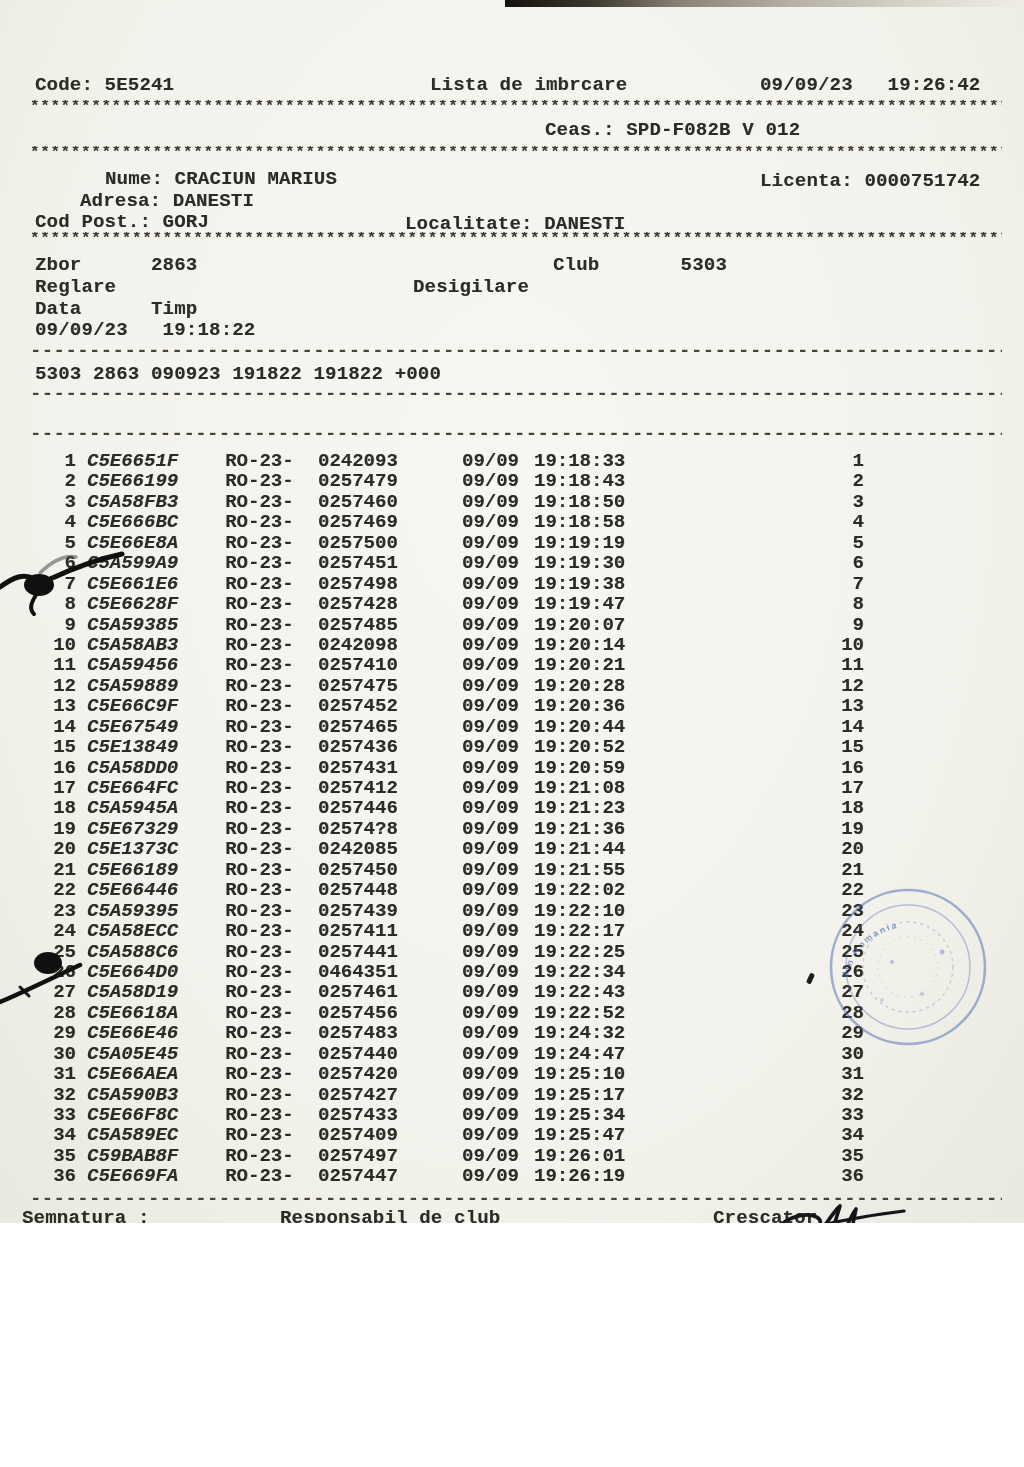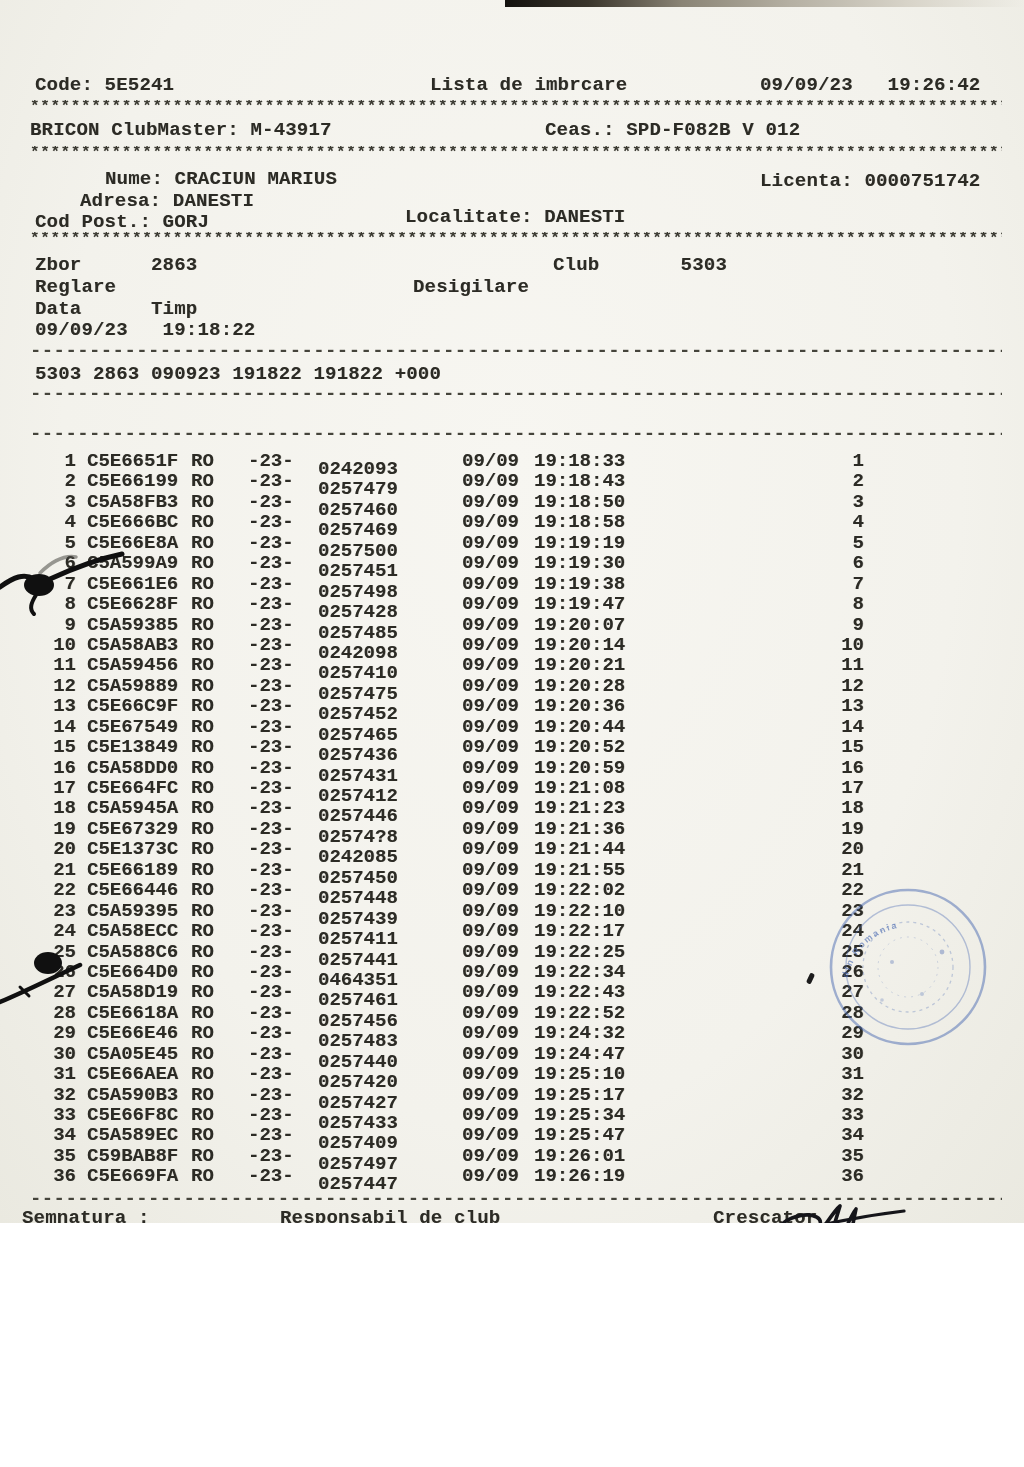--- a/index.html
+++ b/index.html
@@ -13,24 +13,24 @@
         text-shadow:.4px .4px 0 rgba(44,43,37,.32);}
   .sep{position:absolute;left:30px;width:972px;overflow:hidden;white-space:nowrap;line-height:14px;}
   .sep.stars{font-size:16px;letter-spacing:.6px;color:#3a3931;}
   .sep.dash{font-size:19px;letter-spacing:.4px;color:#45443b;}
   .thead{position:absolute;left:30px;top:403px;width:972px;height:22px;}
   .thead span{position:absolute;white-space:pre;text-shadow:.4px .4px 0 rgba(44,43,37,.32);}
   .tbody{position:absolute;left:30px;top:451px;width:972px;}
   .trow{display:flex;height:20.45px;line-height:20.45px;white-space:pre;
         text-shadow:.4px .4px 0 rgba(44,43,37,.32);}
   .c-nr{width:46px;text-align:right;}
-  .c-inel{width:104px;margin-left:11px;}
-  .c-ro{width:57px;}
+  .c-inel{width:104px;margin-left:11px;font-style:italic;}
+  .c-ro{width:57px;text-align:right;}
   .c-an{width:70px;}
-  .c-matr{width:144px;margin-top:8px;}
+  .c-matr{width:144px;}
   .c-data{width:72px;}
   .c-imbarc{width:100px;}
   .c-ev{flex:1;}
   .c-m{width:60px;text-align:right;}
   .c-tail{width:138px;}
   .hand{position:absolute;font-family:"DejaVu Sans",sans-serif;font-weight:700;color:#191917;
         transform-origin:left center;white-space:nowrap;}
   .hand1{left:686px;top:1315px;font-size:32px;letter-spacing:6px;transform:rotate(-2.5deg) skewX(-10deg);}
   .hand2{left:692px;top:1363px;font-size:35px;letter-spacing:5px;transform:rotate(-4deg) skewX(-12deg);}
   .hand3{left:700px;top:1421px;font-size:35px;letter-spacing:6px;transform:rotate(-2deg) skewX(-8deg);}
@@ -48,30 +48,29 @@
 <div class="page">
 
   <div class="topband"></div>
 
   <div class="line" style="left:35px;top:74px">Code: 5E5241</div>
   <div class="line" style="left:430px;top:74px">Lista de imbrcare</div>
   <div class="line" style="left:760px;top:74px">09/09/23   19:26:42</div>
 
   <div class="sep stars" style="top:100px">****************************************************************************************************</div>
 
-  <div class="line" style="left:30px;top:119px">BRICON ClubMaster: M-43917</div>
   <div class="line" style="left:545px;top:119px">Ceas.: SPD-F082B V 012</div>
 
   <div class="sep stars" style="top:146px">****************************************************************************************************</div>
 
   <div class="line" style="left:105px;top:168px">Nume: CRACIUN MARIUS</div>
   <div class="line" style="left:760px;top:170px">Licenta: 0000751742</div>
   <div class="line" style="left:80px;top:190px">Adresa: DANESTI</div>
   <div class="line" style="left:35px;top:211px">Cod Post.: GORJ</div>
-  <div class="line" style="left:405px;top:206px">Localitate: DANESTI</div>
+  <div class="line" style="left:405px;top:213px">Localitate: DANESTI</div>
 
   <div class="sep stars" style="top:232px">****************************************************************************************************</div>
 
   <div class="line" style="left:35px;top:254px">Zbor      2863</div>
   <div class="line" style="left:553px;top:254px">Club       5303</div>
   <div class="line" style="left:35px;top:276px">Reglare</div>
   <div class="line" style="left:413px;top:276px">Desigilare</div>
   <div class="line" style="left:35px;top:298px">Data      Timp</div>
   <div class="line" style="left:35px;top:319px">09/09/23   19:18:22</div>
 

